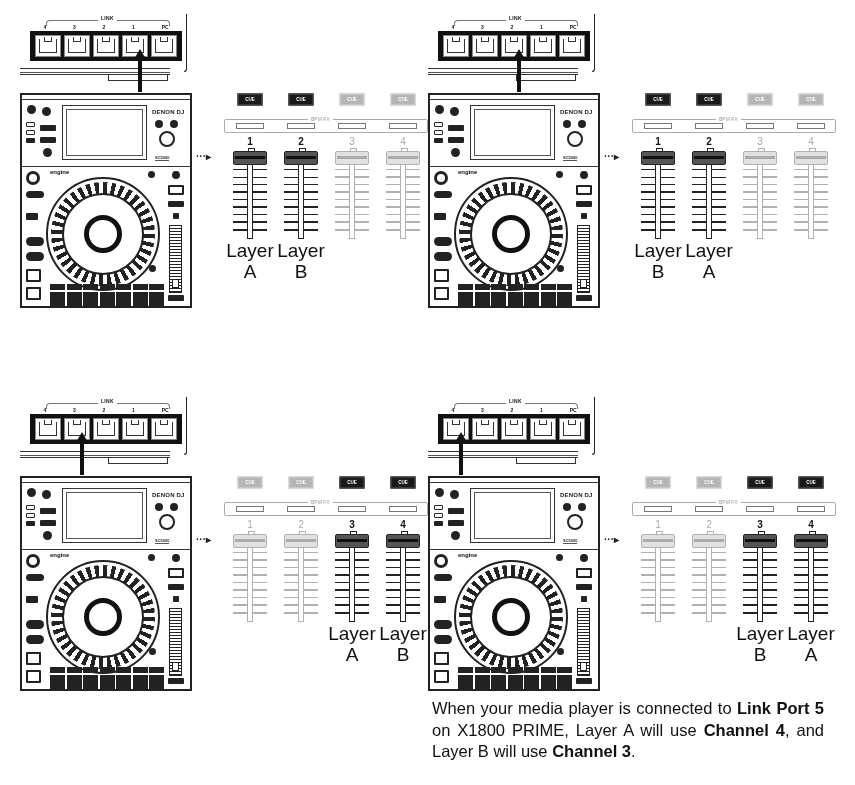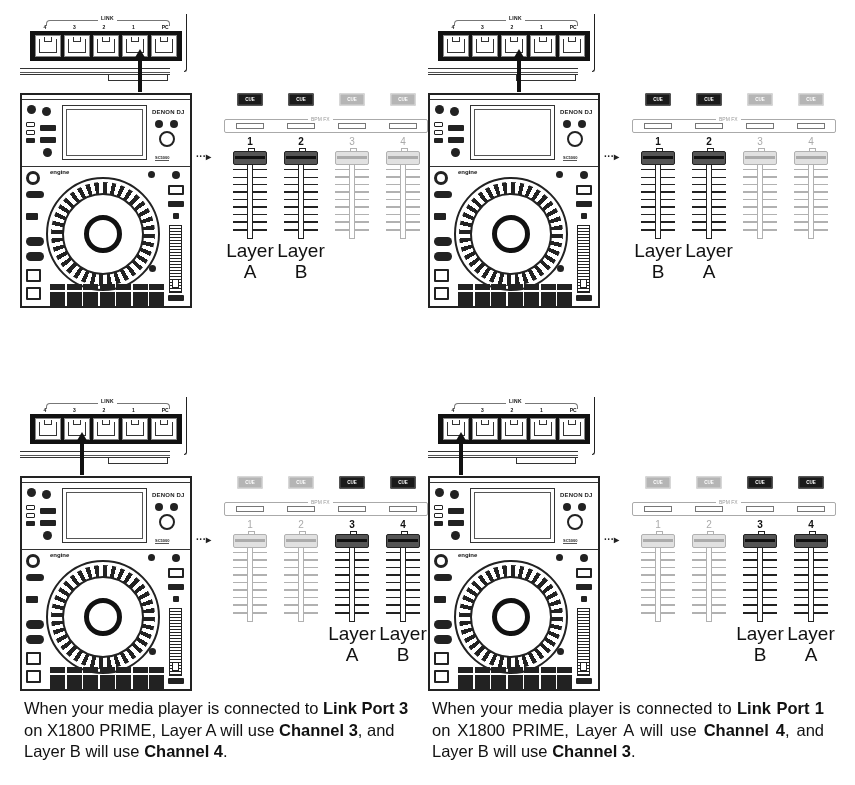--- a/index.html
+++ b/index.html
@@ -458,21 +458,20 @@
       <div class="fader" style="left:166px;">
           <div class="lines"></div>
           <div class="track"></div>
           <div class="cap"></div>
         </div>
     </div>
 
     <div class="layer-label lbl0" style="left: 305px; top: 240px;"><span>Layer</span><br><span class="lt">A</span></div>
     <div class="layer-label lbl1" style="left: 356px; top: 240px;"><span>Layer</span><br><span class="lt">B</span></div>
 
-    <p class="desc"><span class="t1">When your media player is connected to </span><b class="t2">Link Port 3</b><span class="t3"> on X1800 PRIME, Layer A will use </span><b class="t4">Channel 3</b><span class="t5">, and Layer B will use </span><b class="t6">Channel 4</b><span class="t7">.</span></p>
   </div>
 
   <div class="quad q4">
     <div class="linkpanel">
       <div class="frame-right"></div>
       <div class="bracket"></div>
       <span class="link-label">LINK</span>
       <div class="port-labels">
         <span>4</span>
         <span>3</span>
@@ -586,15 +585,15 @@
       <div class="fader" style="left:166px;">
           <div class="lines"></div>
           <div class="track"></div>
           <div class="cap"></div>
         </div>
     </div>
 
     <div class="layer-label lbl0" style="left: 305px; top: 240px;"><span>Layer</span><br><span class="lt">B</span></div>
     <div class="layer-label lbl1" style="left: 356px; top: 240px;"><span>Layer</span><br><span class="lt">A</span></div>
 
-    <p class="desc justify"><span class="t1">When your media player is connected to </span><b class="t2">Link Port 1</b><span class="t3"> on X1800 PRIME, Layer A will use </span><b class="t4">Channel 4</b><span class="t5">, and Layer B will use </span><b class="t6">Channel 3</b><span class="t7">.</span></p>
+    <p class="desc justify"><span class="t1">When your media player is connected to </span><b class="t2">Link Port 5</b><span class="t3"> on X1800 PRIME, Layer A will use </span><b class="t4">Channel 4</b><span class="t5">, and Layer B will use </span><b class="t6">Channel 3</b><span class="t7">.</span></p>
   </div>
 </div>
 
 </body></html>

